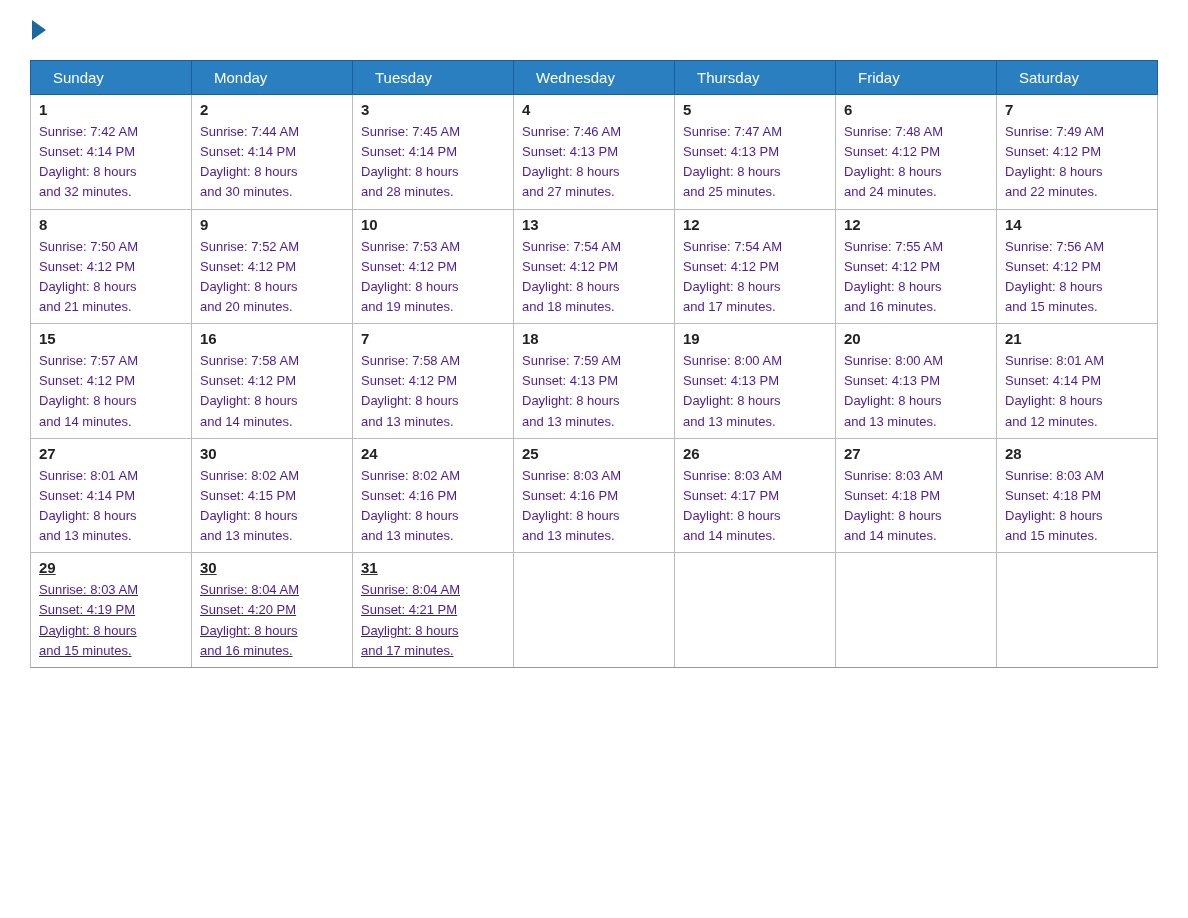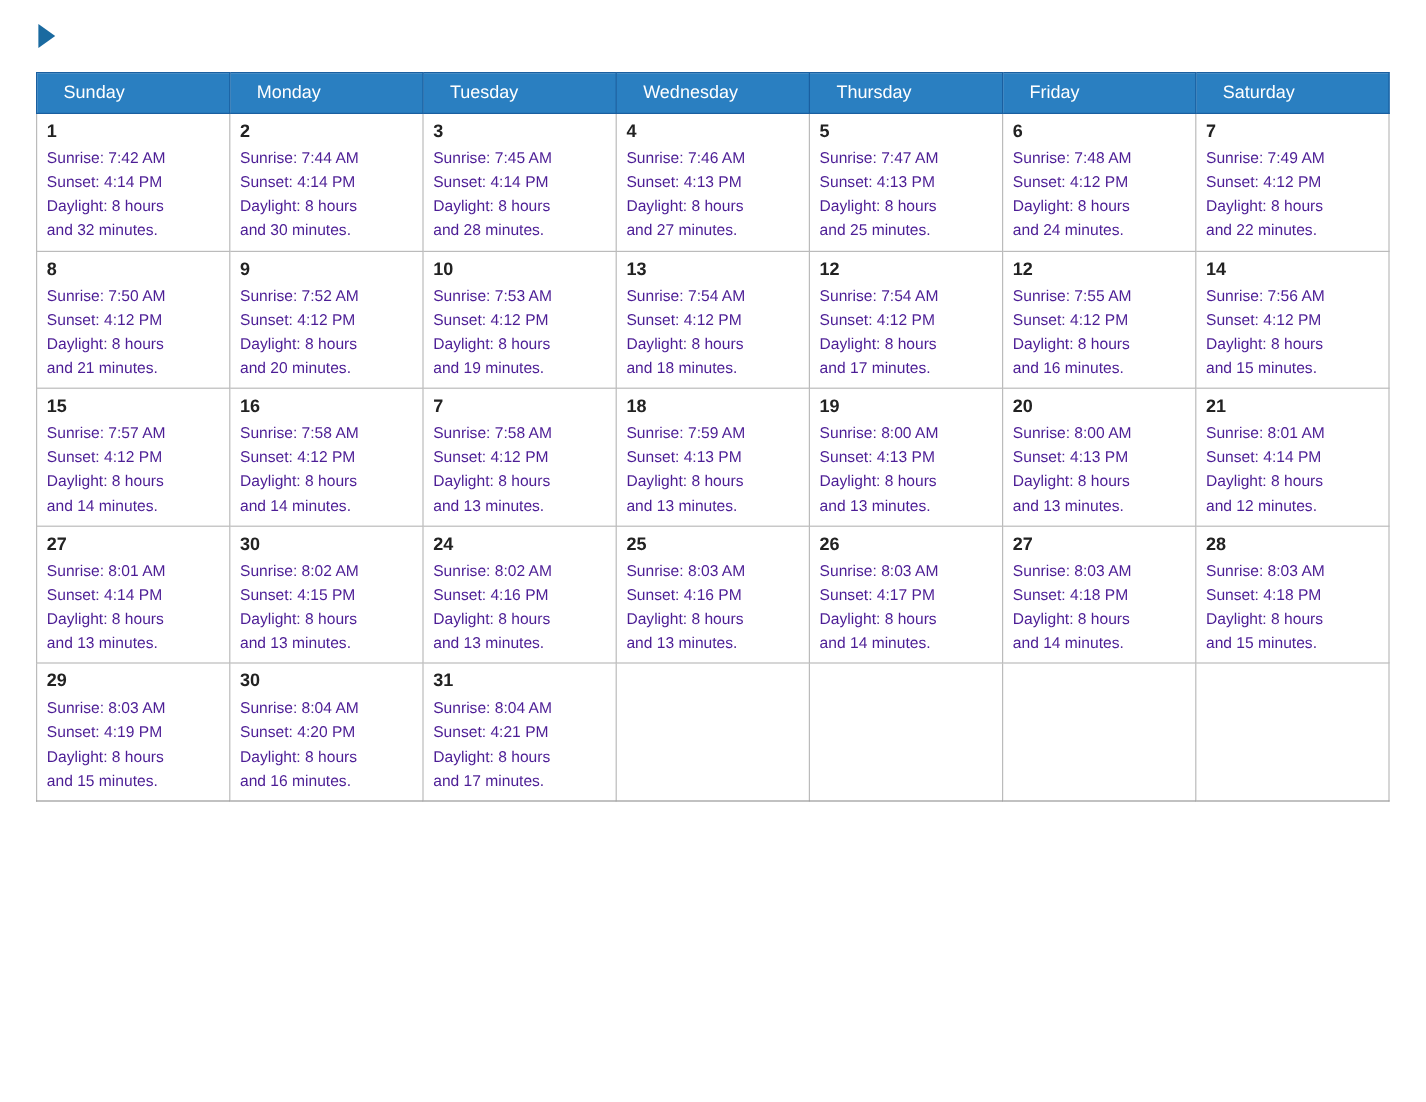--- a/index.html
+++ b/index.html
@@ -91,20 +91,21 @@
     .day-info {
       font-size: 13px;
       color: #4c1d95;
       line-height: 1.55;
     }
     .empty-cell {
       background: #fff;
     }
     tr:last-child td {
       border-bottom: 1px solid #999;
+      text-decoration: underline;
     }
   </style>
 </head>
 <body>
 
 <div class="page">
   <div class="header">
     <div class="logo-container">
       <div class="logo-text">
         <span class="logo-general"></span>

